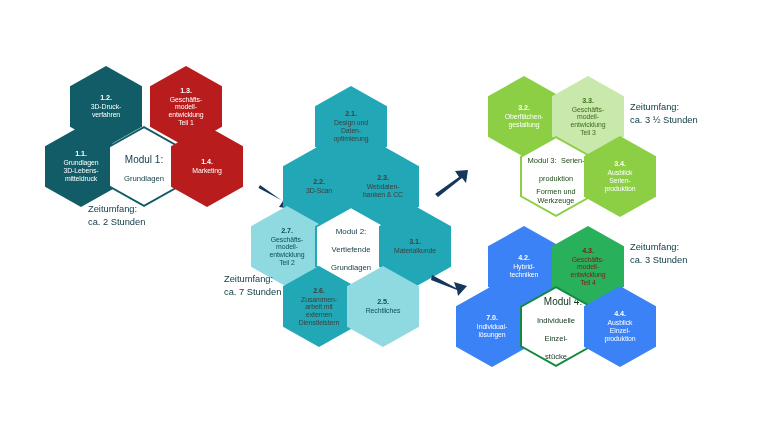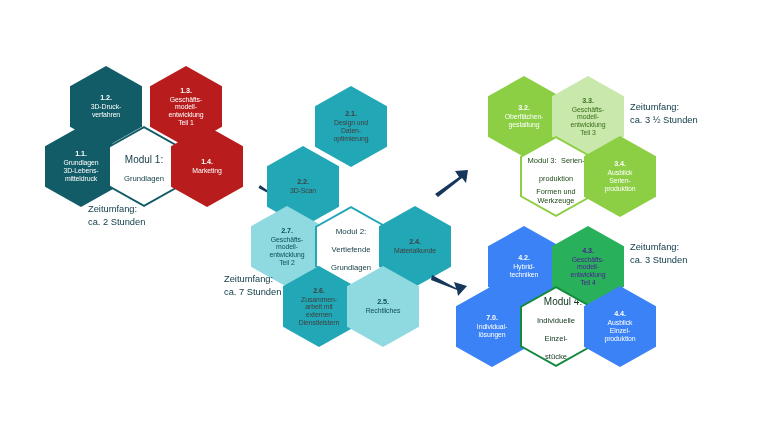--- a/index.html
+++ b/index.html
@@ -33,21 +33,21 @@
   .c-dark1{background:#115C67;color:#fff;}
   .c-gray1{background:#b91c1c;color:#fff;justify-content:center;}
 
   .c-teal{background:#21A7B5;color:#404040;}
   .c-teal-l{background:#8FD9E0;color:#0D4F57;}
 
   .c-grn-l{background:#8CCF44;color:#ffffff;}
   .c-grn-vl{background:#C9E8AB;color:#3C6E1E;}
 
   .c-grn-d{background:#3b82f6;color:#ffffff;}
-  .c-grn-m{background:#28B05A;color:#4c1d95;}
+  .c-grn-m{background:#28B05A;color:#7f1d1d;}
 
   
   .hexwrap{position:absolute;width:72px;height:81px;}
   .hexwrap .outline{
     position:absolute;inset:0;
     clip-path:polygon(50% 0%,100% 25%,100% 75%,50% 100%,0% 75%,0% 25%);
   }
   .hexwrap .fill{
     position:absolute;left:2px;top:2.2px;right:2px;bottom:2.2px;
     clip-path:polygon(50% 0%,100% 25%,100% 75%,50% 100%,0% 75%,0% 25%);
@@ -123,48 +123,54 @@
     </g>
   </svg>
 
   <div class="hex c-teal" style="left:315px;top:86px;">
     <span class="inner">
       <span class="num">2.1.</span>
       <span class="ttl">Design und<br>Daten-<br>optimierung</span>
     </span>
   </div>
 
-  <div class="hex c-teal" style="left:267px;top:146px;">
+  <div class="hex c-teal" style="left:283px;top:146px;">
     <span class="inner">
       <span class="num">2.2.</span>
       <span class="ttl">3D-Scan</span>
     </span>
   </div>
 
+  <div class="hex c-teal" style="left:347px;top:146px;">
+    <span class="inner">
+      <span class="num">2.3.</span>
+      <span class="ttl">Webdaten-<br>banken &amp; CC</span>
+    </span>
+  </div>
 
   <div class="hex c-teal-l" style="left:251px;top:206px;">
     <span class="inner">
       <span class="num">2.7.</span>
       <span class="ttl">Geschäfts-<br>modell-<br>entwicklung<br>Teil 2</span>
     </span>
   </div>
 
   <div class="hexwrap" style="left:315px;top:206px;">
     <div class="outline ol-teal"></div>
     <div class="fill">
       <span class="inner" style="color:#103B44;">
         <span class="num" style="font-size:8px;">Modul 2:</span>
         <span class="ttl" style="font-size:7.7px;">Vertiefende<br>Grundlagen</span>
       </span>
     </div>
   </div>
 
   <div class="hex c-teal" style="left:379px;top:206px;">
     <span class="inner">
-      <span class="num">2.4.</span>
+      <span class="num">3.1.</span>
       <span class="ttl">Materialkunde</span>
     </span>
   </div>
 
   <div class="hex c-teal" style="left:283px;top:266px;">
     <span class="inner">
       <span class="num">2.6.</span>
       <span class="ttl">Zusammen-<br>arbeit mit<br>externen<br>Dienstleistern</span>
     </span>
   </div>

